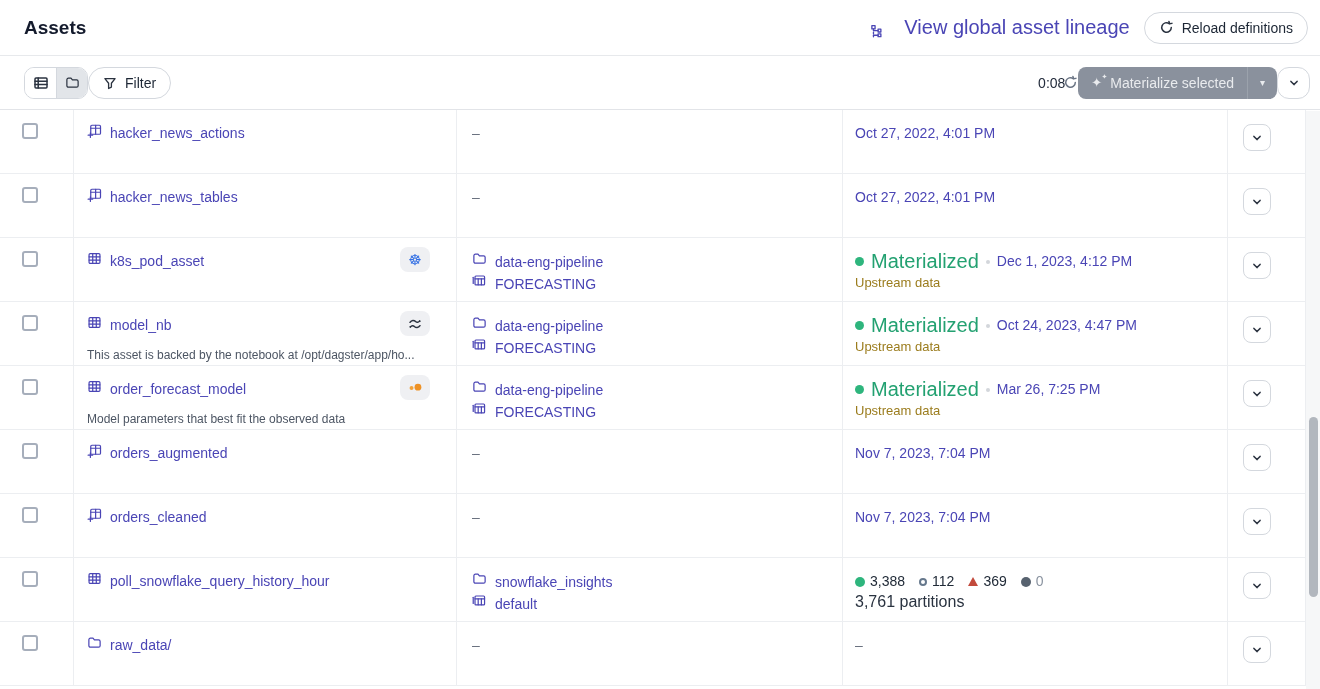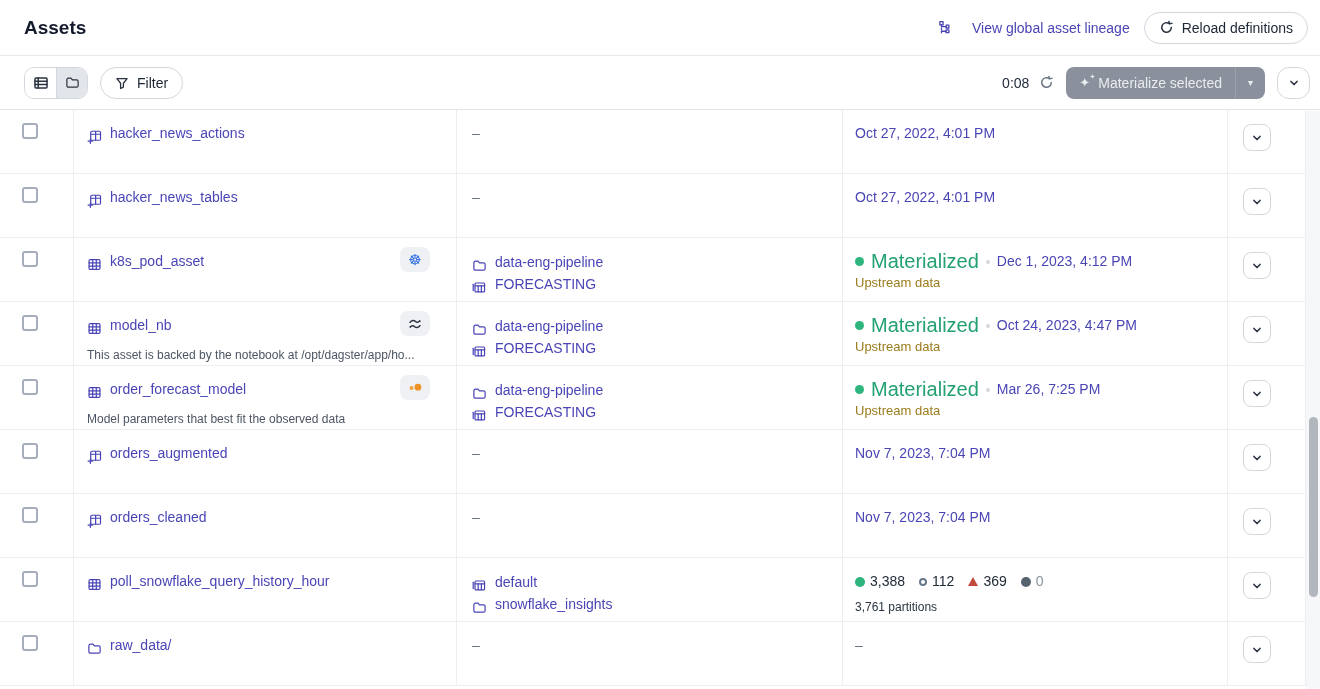--- a/index.html
+++ b/index.html
@@ -10,28 +10,28 @@
   html,body{margin:0;padding:0}
   body{width:1320px;height:689px;overflow:hidden;background:#fff;
        font-family:"Liberation Sans",sans-serif;color:#1c2634}
   .app{position:relative;width:1320px;height:517px;background:#fff}
 
   
   .page-header{height:56px;border-bottom:1px solid #e7e9ec;display:flex;align-items:center;
                justify-content:space-between;padding:0 12px 0 24px}
   .page-title{font-size:19px;margin:0;font-weight:700;color:#141b2d}
   .header-actions{display:flex;align-items:center;gap:14px}
-  .lineage-link{display:flex;align-items:flex-start;gap:19px;color:var(--link);font-size:14px;cursor:pointer}
+  .lineage-link{display:flex;align-items:flex-end;gap:19px;color:var(--link);font-size:20px;cursor:pointer}
   .btn{display:inline-flex;align-items:center;gap:8px;background:#fff;border:1px solid #d4d8de;
        border-radius:16px;height:32px;padding:0 14px;font-size:14px;color:#1c2634;
        font-family:inherit;cursor:pointer}
 
   
   .toolbar{height:54px;border-bottom:1px solid #e2e4e8;display:flex;align-items:center;
-           padding:0 10px 0 24px;gap:12px}
+           padding:0 10px 0 24px;}
   .segmented{display:flex;border:1px solid #d4d8de;border-radius:10px;overflow:hidden;height:32px}
   .seg{width:31px;height:30px;display:flex;align-items:center;justify-content:center;background:#fff;
        border:none;cursor:pointer;color:#1c2634;padding:0}
   .seg + .seg{border-left:1px solid #d4d8de}
   .seg.selected{background:#e2e5e9}
   .search{width:372px;height:32px;border:1px solid #d4d8de;border-radius:16px;padding:0 14px;
           font-size:14px;font-family:inherit;color:#1c2634;outline:none}
   .search::placeholder{color:#99a1ad}
   .spacer{flex:1}
   .timer{font-size:14px;color:#232c3c}
@@ -57,35 +57,35 @@
   .c-asset{padding-left:13px}
   .c-loc{padding-left:15px}
   .c-status{padding-left:12px}
   .c-action{padding-left:15px;padding-top:14px}
 
   .checkbox{display:inline-block;width:16px;height:16px;border:2px solid #a6aebb;border-radius:3px;
             background:#fff;cursor:pointer}
   .i{display:inline-flex;align-items:center;justify-content:center;color:var(--link)}
   .i svg{stroke:currentColor;fill:none;stroke-width:1.3;stroke-linecap:round;stroke-linejoin:round}
   .i.dark{color:#2b3340}
-  .asset-line,.loc-line{display:flex;align-items:flex-end;gap:8px;line-height:21px}
+  .asset-line,.loc-line{display:flex;align-items:flex-start;gap:8px;line-height:21px}
   .loc-line{line-height:22px}
   .link{color:var(--link);font-size:14px;text-decoration:none;cursor:pointer}
   .desc{margin-top:12px;font-size:12px;color:#4c5563;line-height:15px;max-width:356px;
         white-space:nowrap;overflow:hidden}
   .badge{position:absolute;right:26px;top:9px;width:30px;height:25px;border-radius:8px;background:#eff0f3;
          display:flex;align-items:center;justify-content:center}
   .k8s-glyph{color:var(--k8s);font-size:15px;line-height:1}
 
   .status-line{display:flex;align-items:center;gap:7px;line-height:21px;font-size:14px}
   .mat-label{color:var(--green);font-size:20px}
   .dot-mat{width:9px;height:9px;border-radius:50%;background:#2eb57d;flex:none}
   .sep-dot{width:4px;height:4px;border-radius:50%;background:#d3d6db;flex:none}
   .upstream{color:var(--amber);font-size:13px;margin-top:3px;cursor:pointer}
-  .partitions{color:#2a3340;font-size:12px;margin-top:8px}
+  .partitions{color:#2a3340;font-size:16px;margin-top:1px}
   .dash{color:#6b7280;font-size:14px;line-height:21px}
   .count-item{display:flex;align-items:center;gap:5px;margin-right:7px;font-weight:500;
               color:#212b38;font-size:14px;cursor:pointer}
   .count-item .val.muted{color:#8a93a0}
   .mini{flex:none}
   .dotg{width:10px;height:10px;border-radius:50%;background:#2eb57d}
   .ring{width:8px;height:8px;border-radius:50%;border:2px solid #66788c;background:transparent}
   .tri{width:0;height:0;border-left:5px solid transparent;border-right:5px solid transparent;
        border-bottom:9px solid var(--red)}
   .dots{width:10px;height:10px;border-radius:50%;background:#57626f}
@@ -522,37 +522,37 @@
                 <line x1="9.9" y1="2.7" x2="9.9" y2="13.3"></line>
               </svg>
             </span>
             <a class="link">poll_snowflake_query_history_hour</a>
           </div>
         </div>
         <div class="cellb c-loc">
           <div class="loc-line">
             <span class="i ">
               <svg width="15" height="15" viewBox="0 0 16 16">
+                <path d="M2 5c0-.9.7-1.6 1.6-1.6h2.8l1.5 1.8h4.5c.9 0 1.6.7 1.6 1.6v4.6c0 .9-.7 1.6-1.6 1.6H3.6c-.9 0-1.6-.7-1.6-1.6V5z"></path>
+              </svg>
+            </span>
+            <a class="link">snowflake_insights</a>
+          </div>
+          <div class="loc-line">
+            <span class="i ">
+              <svg width="15" height="15" viewBox="0 0 16 16">
                 <rect x="3.2" y="3.2" width="10.2" height="9.4" rx="1"></rect>
                 <line x1="3.2" y1="6.2" x2="13.4" y2="6.2"></line>
                 <line x1="6.6" y1="6.2" x2="6.6" y2="12.6"></line>
                 <line x1="10" y1="6.2" x2="10" y2="12.6"></line>
                 <line x1="1.3" y1="4.6" x2="1.3" y2="11.2"></line>
               </svg>
             </span>
             <a class="link">default</a>
           </div>
-          <div class="loc-line">
-            <span class="i ">
-              <svg width="15" height="15" viewBox="0 0 16 16">
-                <path d="M2 5c0-.9.7-1.6 1.6-1.6h2.8l1.5 1.8h4.5c.9 0 1.6.7 1.6 1.6v4.6c0 .9-.7 1.6-1.6 1.6H3.6c-.9 0-1.6-.7-1.6-1.6V5z"></path>
-              </svg>
-            </span>
-            <a class="link">snowflake_insights</a>
-          </div>
         </div>
         <div class="cellb c-status">
           <div class="status-line">
             <span class="count-item">
               <span class="mini dotg"></span>
               <span class="val">3,388</span>
             </span>
             <span class="count-item">
               <span class="mini ring"></span>
               <span class="val">112</span>

